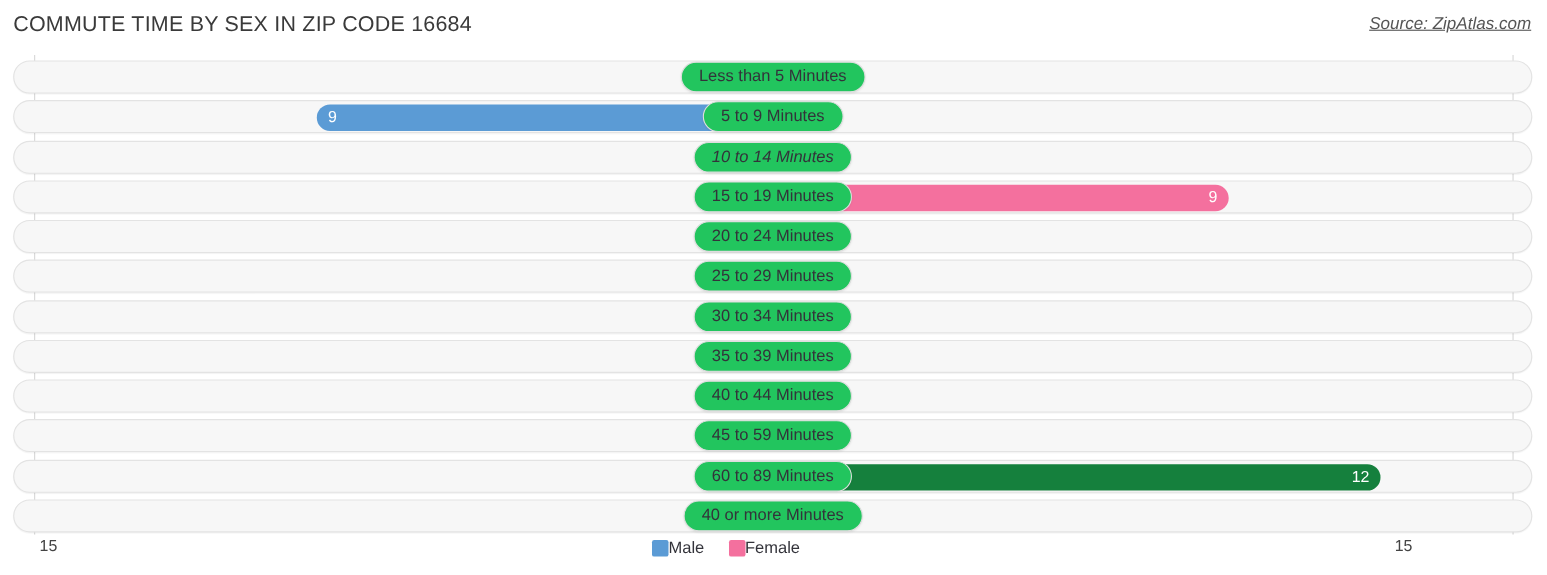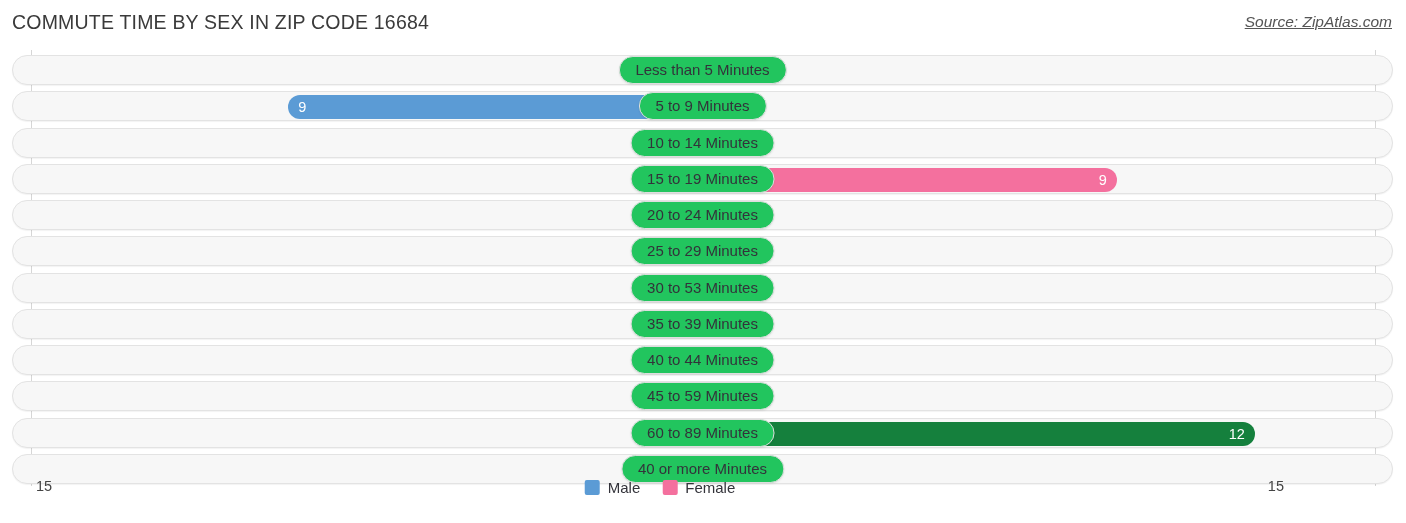--- a/index.html
+++ b/index.html
@@ -129,21 +129,21 @@
     font-size: 15px;
     color: #33333a;
     white-space: nowrap;
     box-shadow: 0 1px 2px rgba(0,0,0,0.07);
   }
 
   
   .footer {
     position: absolute;
     left: 0;
-    top: 475px;
+    top: 486px;
     width: 1320px;
     height: 37px;
   }
   .axis-tick {
     position: absolute;
     top: 3px;
     font-size: 14.5px;
     color: #444444;
   }
   .axis-tick.left  { left: 36px; }
@@ -155,21 +155,21 @@
     top: 4px;
     transform: translateX(-50%);
     display: flex;
     align-items: center;
     gap: 22px;
     white-space: nowrap;
   }
   .legend-item {
     display: flex;
     align-items: center;
-    gap: 8px;
+    gap: 0;
   }
   .legend-swatch {
     width: 15px;
     height: 15px;
     border-radius: 2px;
     display: block;
   }
   .legend-label {
     font-size: 15px;
     color: #33333a;
@@ -199,21 +199,21 @@
       <div class="track">
         <div class="bar male" style="width: 414.3px; background: rgb(91, 155, 213);">
           <span class="bar-value">9</span>
         </div>
         <div class="bar female zero" style="width: 48px; background: rgb(249, 181, 205);">
           <span class="bar-value">0</span>
         </div>
         <div class="row-label">5 to 9 Minutes</div>
       </div>
     </div>
-    <div class="row" style="top: 77.5px;">
+    <div class="row" style="top: 77.5px; font-style: italic;">
       <div class="track">
         <div class="bar male zero" style="width: 48px; background: rgb(179, 205, 238);">
           <span class="bar-value">0</span>
         </div>
         <div class="bar female zero" style="width: 48px; background: rgb(249, 181, 205);">
           <span class="bar-value">0</span>
         </div>
         <div class="row-label">10 to 14 Minutes</div>
       </div>
     </div>
@@ -251,21 +251,21 @@
       </div>
     </div>
     <div class="row" style="top: 222.5px;">
       <div class="track">
         <div class="bar male zero" style="width: 48px; background: rgb(179, 205, 238);">
           <span class="bar-value">0</span>
         </div>
         <div class="bar female zero" style="width: 48px; background: rgb(249, 181, 205);">
           <span class="bar-value">0</span>
         </div>
-        <div class="row-label">30 to 53 Minutes</div>
+        <div class="row-label">30 to 34 Minutes</div>
       </div>
     </div>
     <div class="row" style="top: 258.75px;">
       <div class="track">
         <div class="bar male zero" style="width: 48px; background: rgb(179, 205, 238);">
           <span class="bar-value">0</span>
         </div>
         <div class="bar female zero" style="width: 48px; background: rgb(249, 181, 205);">
           <span class="bar-value">0</span>
         </div>

